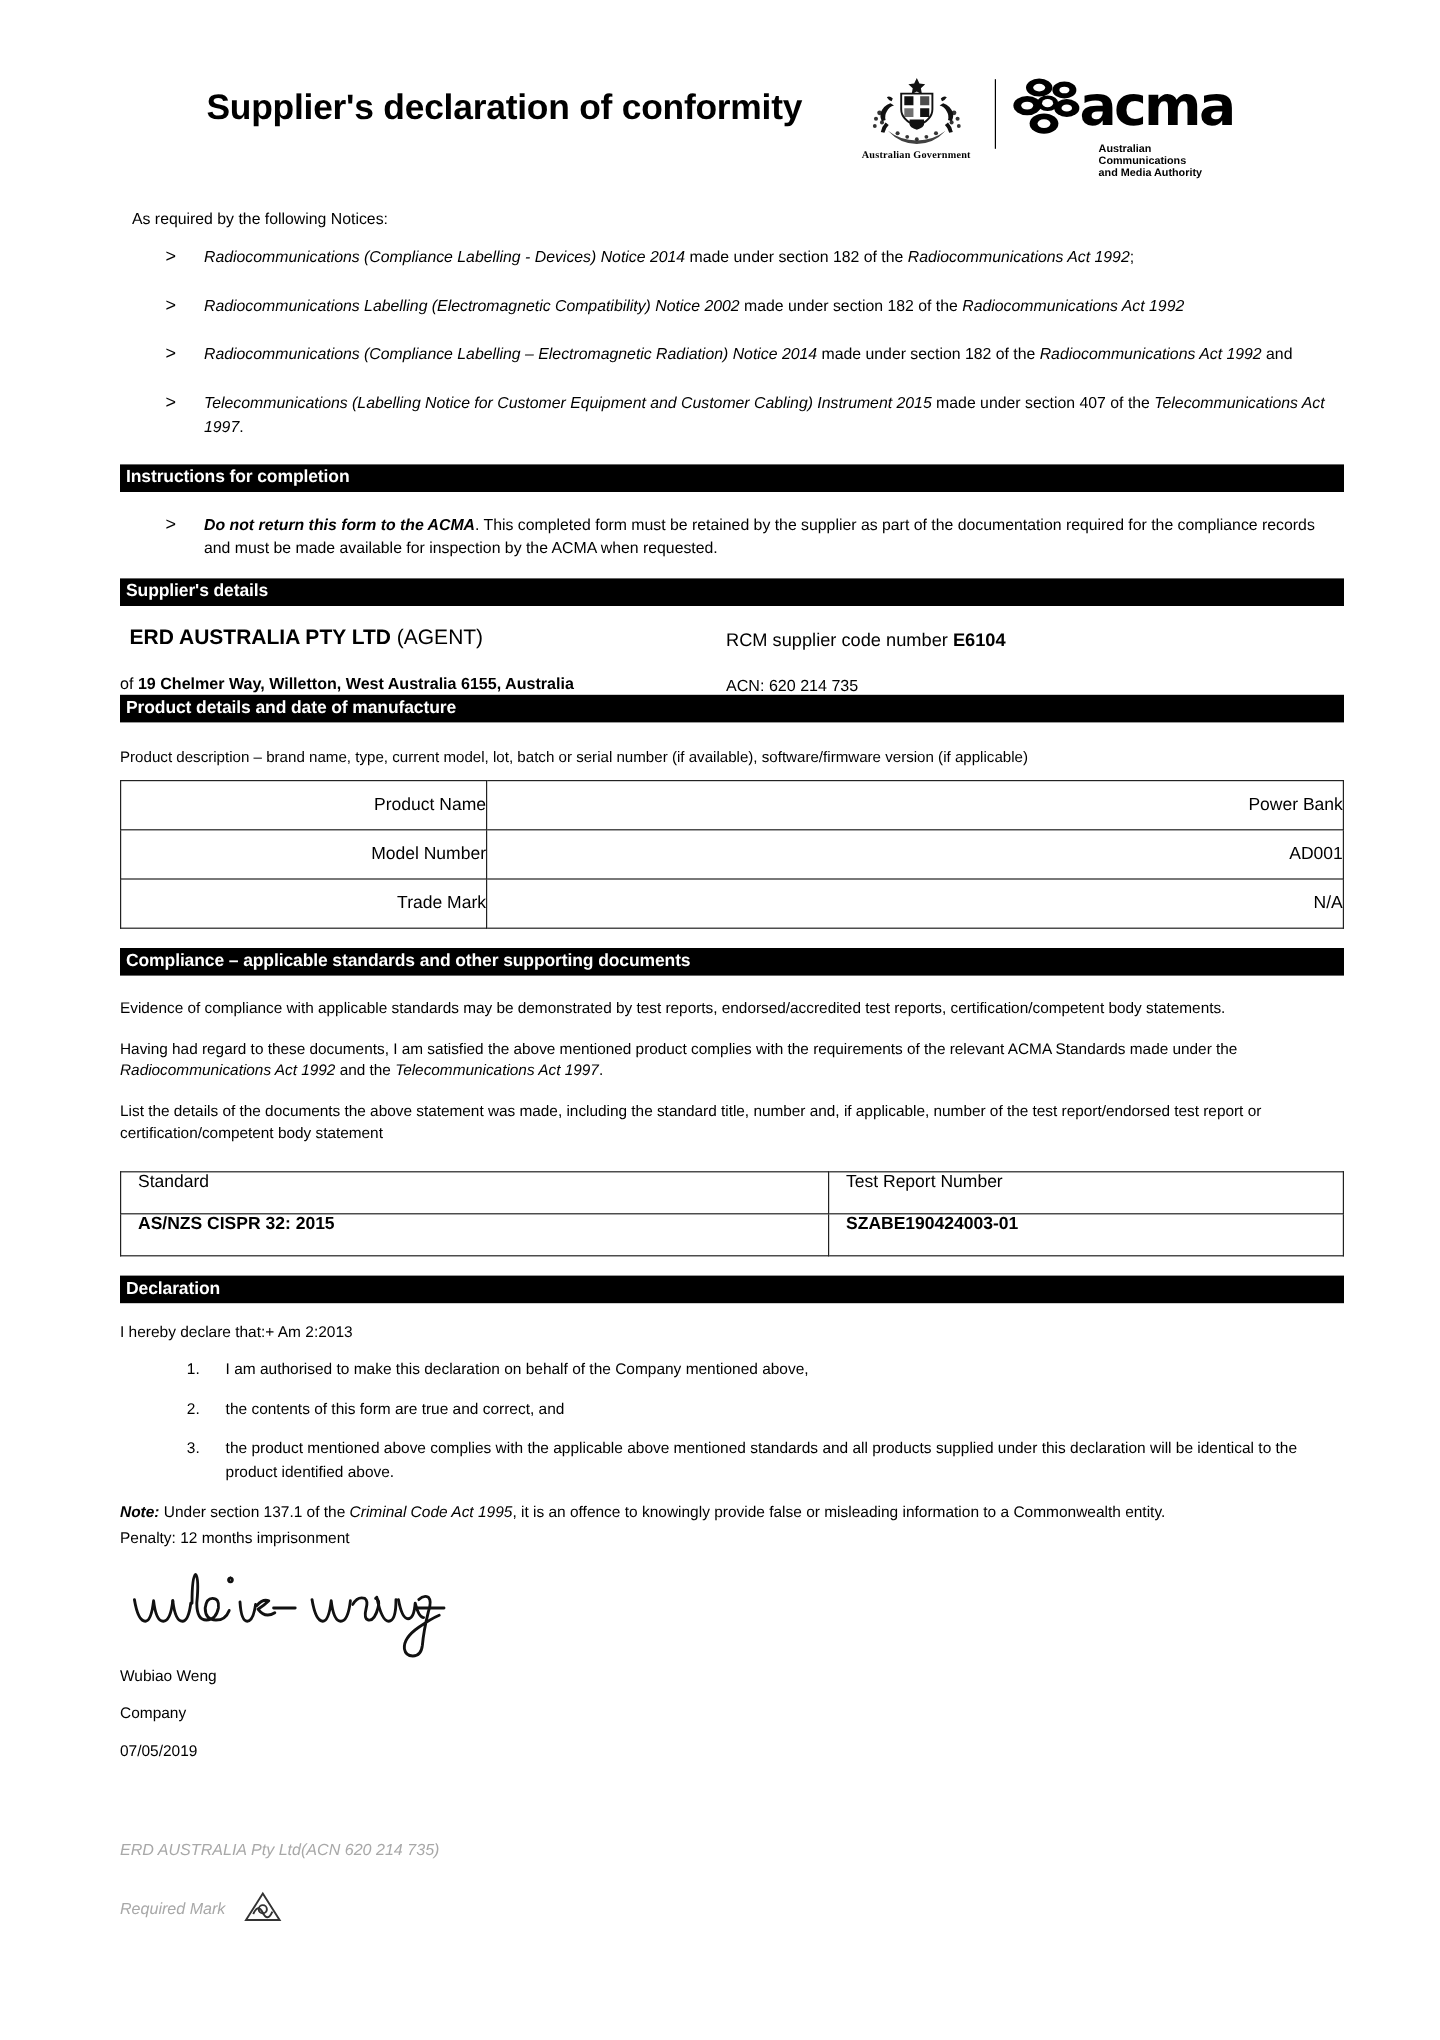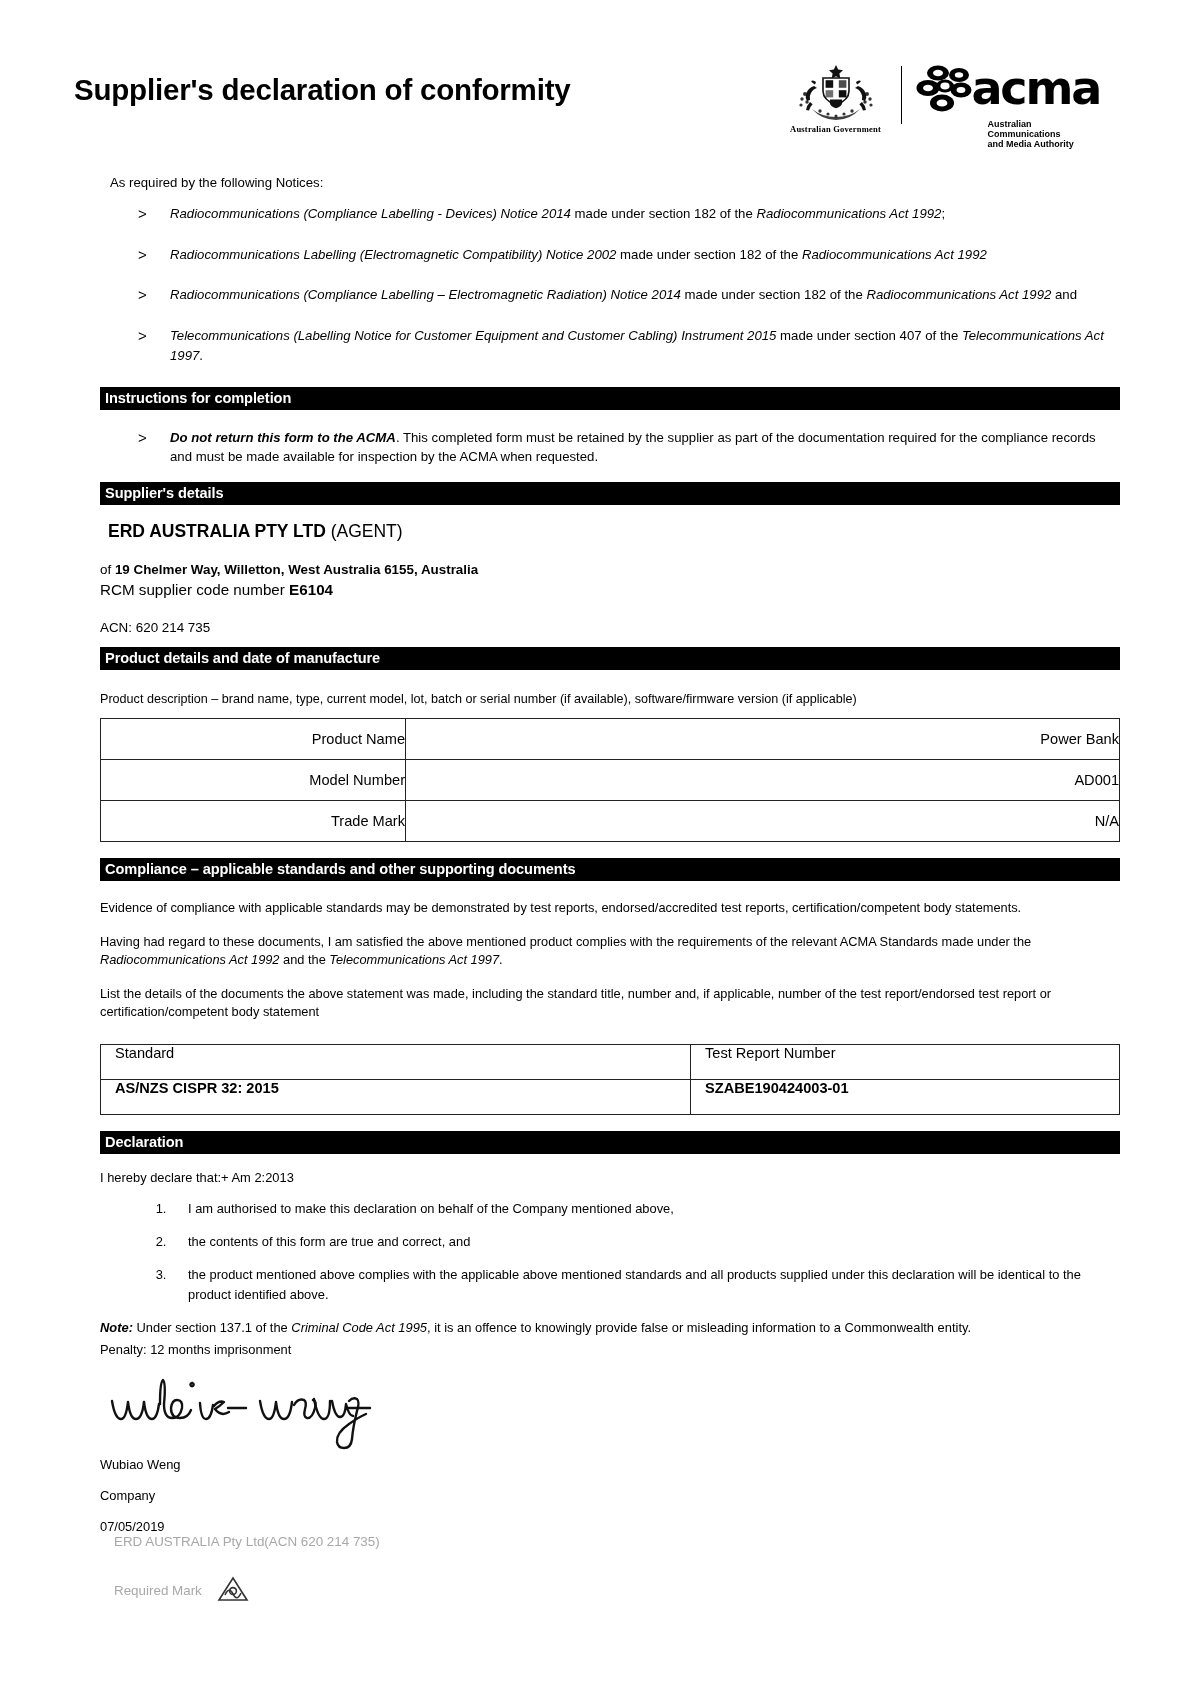--- a/index.html
+++ b/index.html
@@ -20,24 +20,24 @@
     position: relative;
     width: 1200px;
     height: 1700px;
     box-sizing: border-box;
     padding: 0;
   }
 
   
   .header {
     position: relative;
-    padding: 62px 80px 0 74px;
+    padding: 62px 80px 0 100px;
     display: flex;
     align-items: flex-start;
-    justify-content: space-between;
+    justify-content: center;
     gap: 36px;
   }
   .doc-title {
     font-size: 29.5px;
     font-weight: bold;
     letter-spacing: -0.2px;
     line-height: 1.1;
     margin: 0;
     padding-top: 12px;
   }
@@ -151,22 +151,20 @@
     left: 38px;
     top: -1px;
     font-size: 15px;
   }
   .instr b { font-style: italic; }
 
   
   .supplier {
     display: flex;
     margin-top: 16px;
-    margin-bottom: 12px;
-    flex-direction: column;
   }
   .supplier-left { width: 505px; }
   .supplier-right { flex: 1; padding-top: 4px;}
   .company {
     font-size: 17.5px;
     font-weight: bold;
     margin-left: 8px;
   }
   .company .agent { font-weight: normal; }
   .addr {
@@ -267,23 +265,24 @@
 
   .sign-name, .sign-role, .sign-date {
     font-size: 12.9px;
     margin-top: 16px;
   }
   .sign-name { margin-top: 4px; }
 
   
   .footer {
     position: absolute;
-    left: 114px;
+    left: 100px;
     bottom: 95px;
     width: 940px;
+    font-style: italic;
   }
   .footer-company {
     font-size: 13.4px;
     color: #a8a8a8;
   }
   .footer-mark-row {
     display: flex;
     align-items: center;
     gap: 14px;
     margin-top: 26px;

